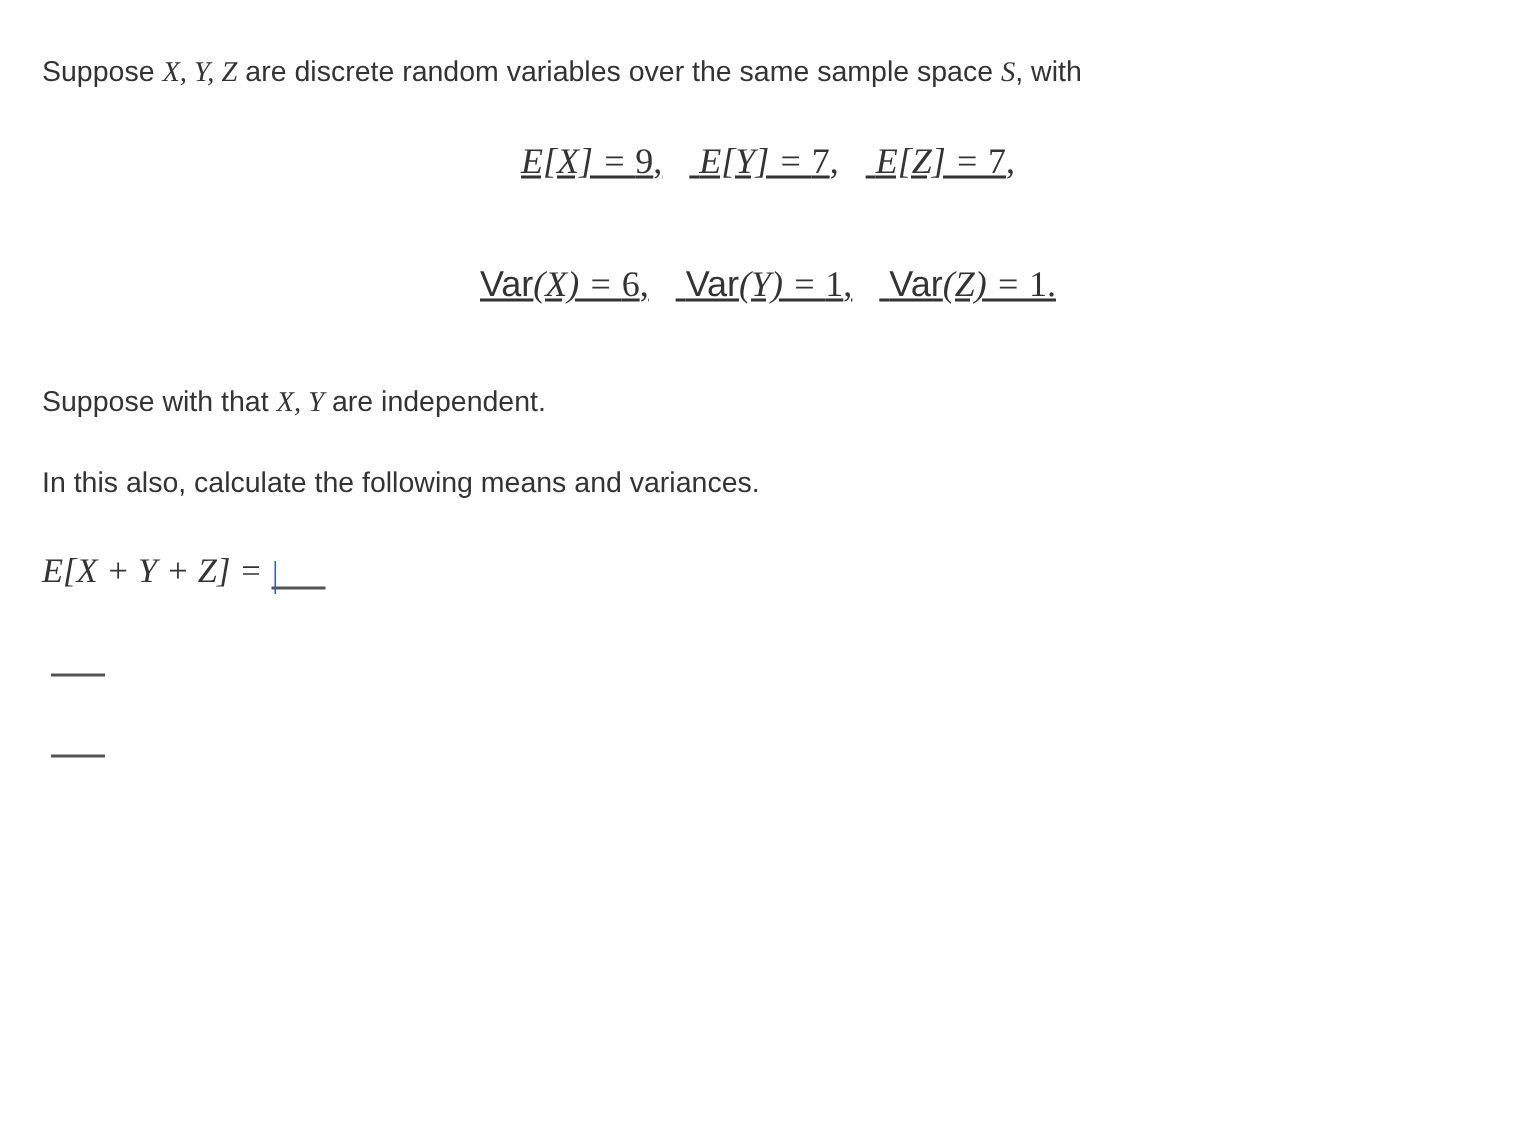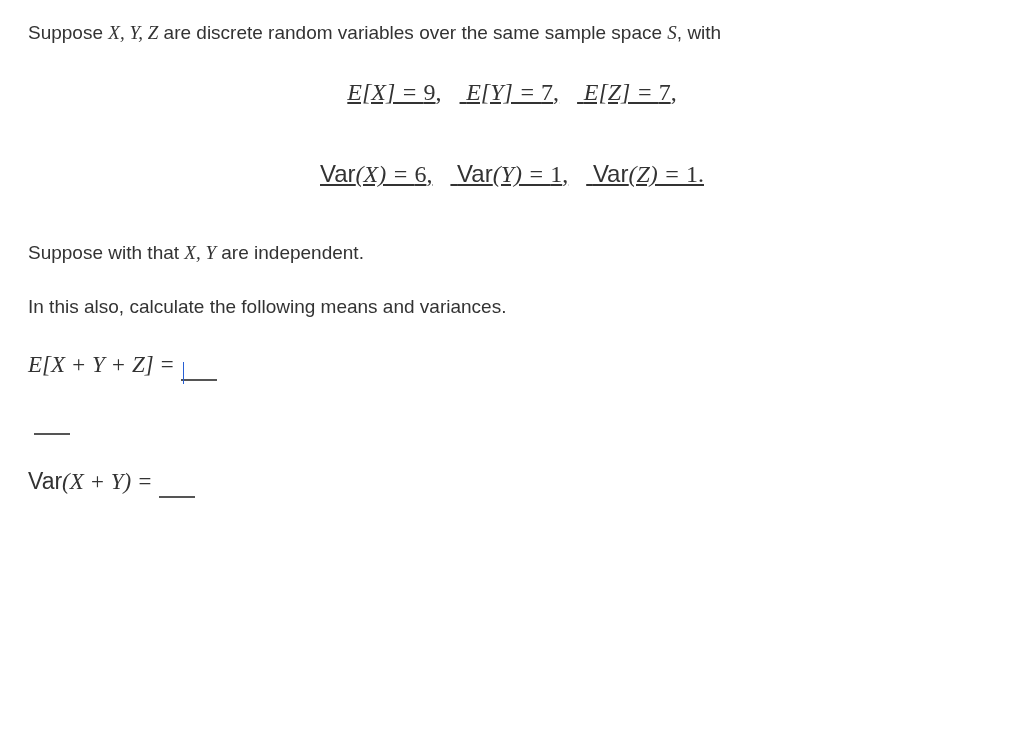--- a/index.html
+++ b/index.html
@@ -17,38 +17,38 @@
     }
     .math-upright {
       font-family: 'Times New Roman', Georgia, serif;
       font-style: normal;
     }
     .sf {
       font-family: Arial, Helvetica, sans-serif;
       font-style: normal;
     }
     p {
-      margin: 0 0 28px 0;
+      margin: 16px 0 28px 0;
     }
     .center-eqs {
       text-align: center;
       font-size: 24px;
       margin-bottom: 48px;
       text-decoration: underline;
     }
     .center-eqs .gap {
       display: inline-block;
       width: 18px;
     }
     .answer-list {
       font-size: 23px;
     }
     .answer-row {
       display: flex;
-      align-items: flex-end;
+      align-items: center;
       margin-bottom: 30px;
     }
     .answer-row .lhs {
       white-space: nowrap;
     }
     .blank {
       display: inline-block;
       border-bottom: 2px solid #555;
       min-width: 36px;
       height: 22px;
@@ -101,19 +101,16 @@
     <span class="lhs math">E[X + Y + Z] = </span>
     <span class="blank"><span class="cursor"></span></span>
   </div>
 
   <div class="answer-row">
     <span class="blank"></span>
   </div>
 
 
   <div class="answer-row">
-    <span class="lhs">
-      <span class="sf">Var</span><span class="math">(X + Y) = </span>
-    </span>
     <span class="blank"></span>
   </div>
 
 </div>
 
 </body></html>

